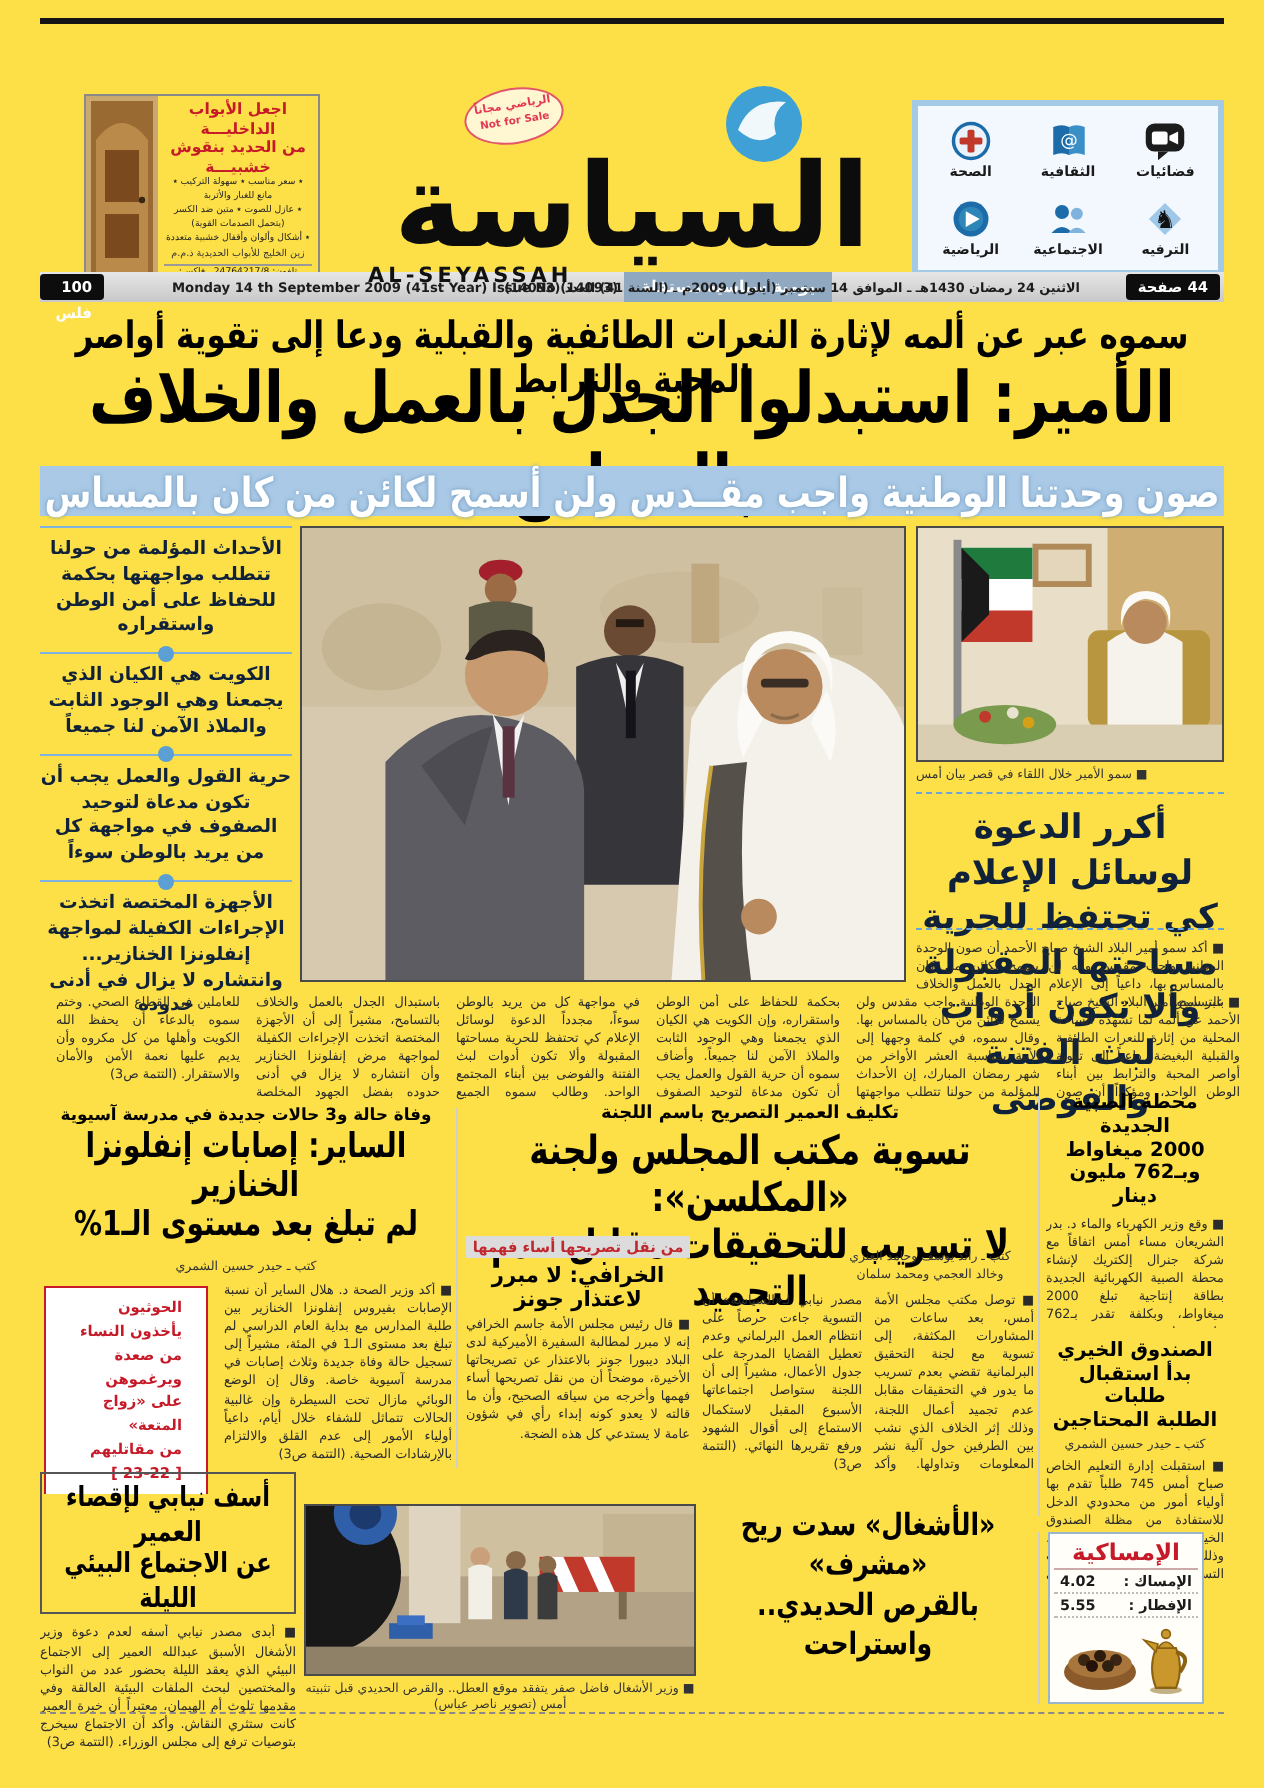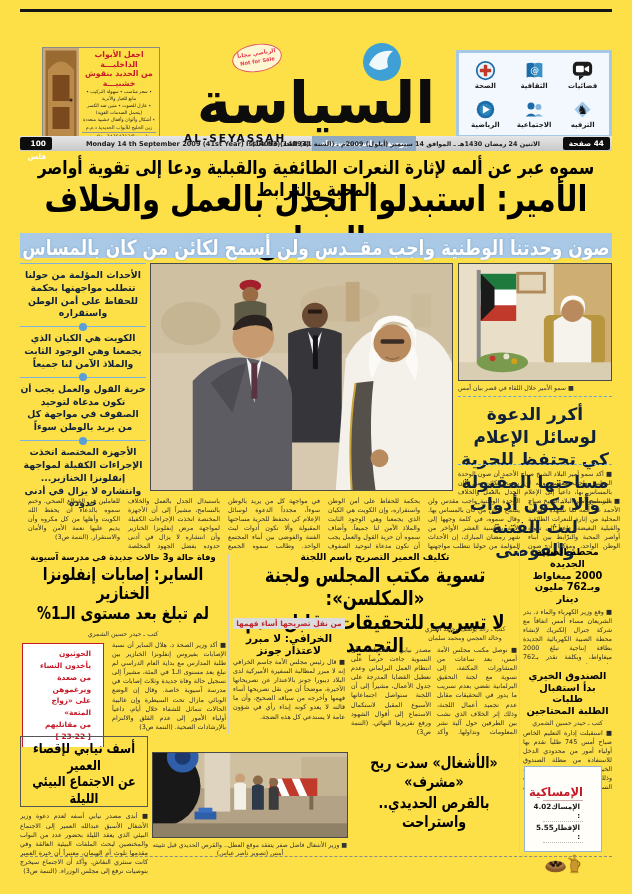--- a/index.html
+++ b/index.html
@@ -109,21 +109,21 @@
   .om-h{font-size:11.3px;font-weight:bold;text-align:center;color:#000;line-height:1.25;letter-spacing:-.4px}
   .om-body{margin-top:5px;height:64px;overflow:hidden}
 
   .photo3{left:152px;top:752px;width:196px;height:86px}
   .p3-caption{left:152px;top:841px;width:196px;text-align:center}
 
   .ashghal{left:352px;top:753px;width:164px}
   .ash-h{font-size:12.6px;font-weight:bold;text-align:center;color:#000;line-height:1.3;letter-spacing:-.4px}
   .ash-body{margin-top:6px;columns:2;column-gap:6px;height:60px;overflow:hidden}
 
-  .imsakiya{left:524px;top:766px;width:78px;height:86px;border:1px solid #9ab6cc;padding:18px;background:#fffef8}
+  .imsakiya{left:524px;top:766px;width:78px;height:86px;border:1px solid #9ab6cc;padding:2px;background:#fffef8}
   .ims-title{color:#c61a28;font-size:11.5px;font-weight:bold;text-align:center;border-bottom:1px solid #caa;padding-bottom:1px}
   .ims-row{display:flex;justify-content:space-between;direction:rtl;font-size:7.2px;font-weight:bold;color:#1a1a1a;padding:1px 3px;border-bottom:1px dotted #bbb}
   .ims-art{height:38px;margin-top:1px}
   .ims-art svg{width:100%;height:100%;display:block}
 
   .bottom-dash{left:20px;top:856px;width:592px;border-top:1.2px dashed #8a8a8a;height:0}
 </style>
 </head>
 <body>
 

